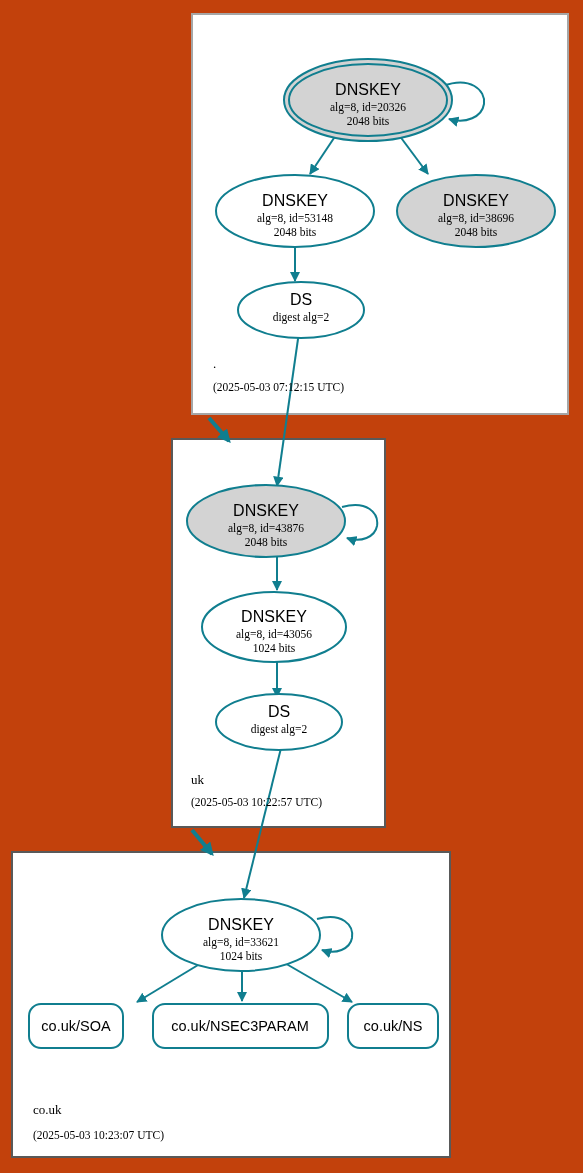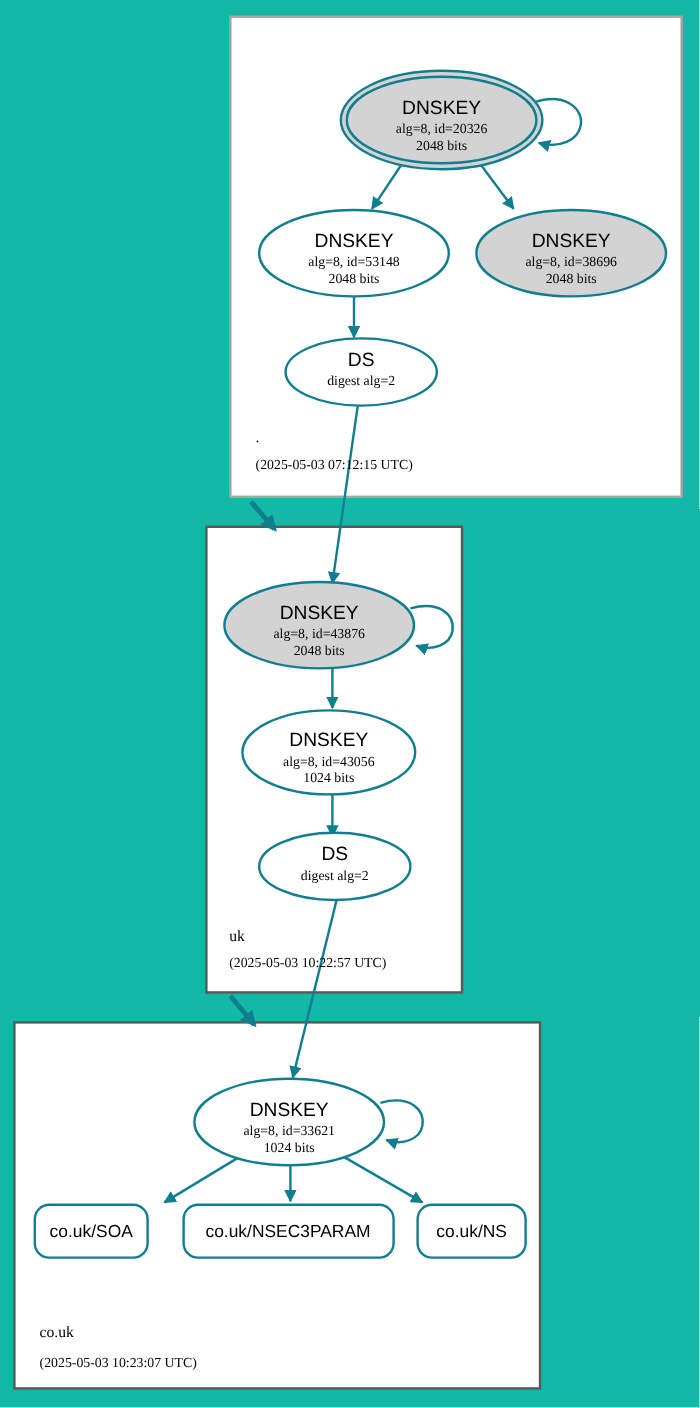--- a/index.html
+++ b/index.html
@@ -9,21 +9,21 @@
     background: #ffffff;
   }
   body {
     font-family: "Liberation Sans", sans-serif;
     -webkit-font-smoothing: antialiased;
   }
   #canvas {
     position: relative;
     width: 583px;
     height: 1173px;
-    background: #14b8a6;
+    background: #c2410c;
     overflow: hidden;
   }
   #graph {
     position: absolute;
     left: 0;
     top: 0;
     width: 583px;
     height: 1173px;
   }
   .zone-box {

